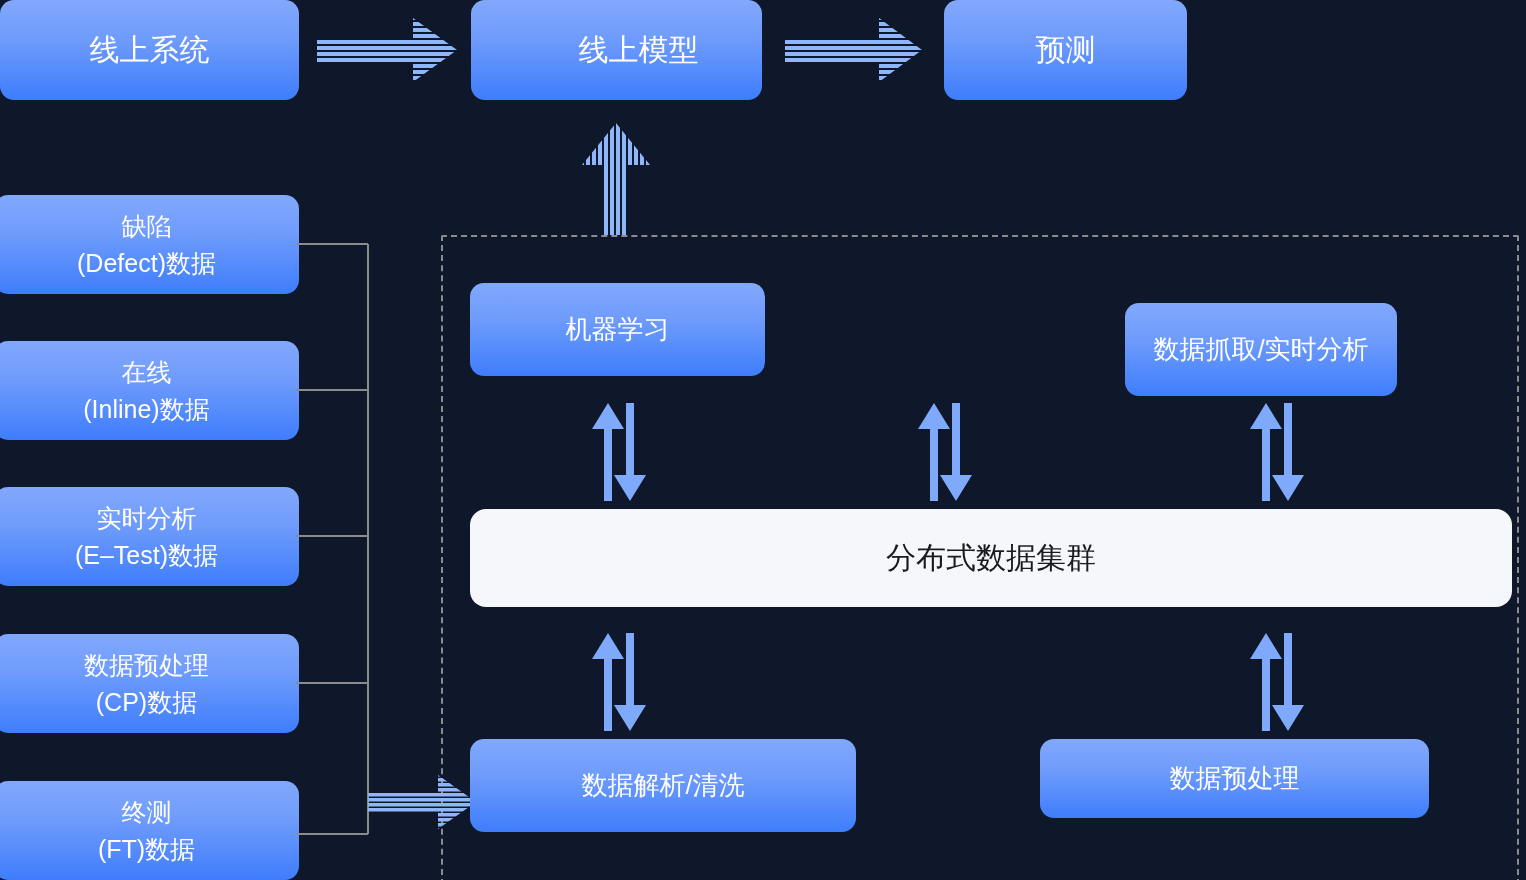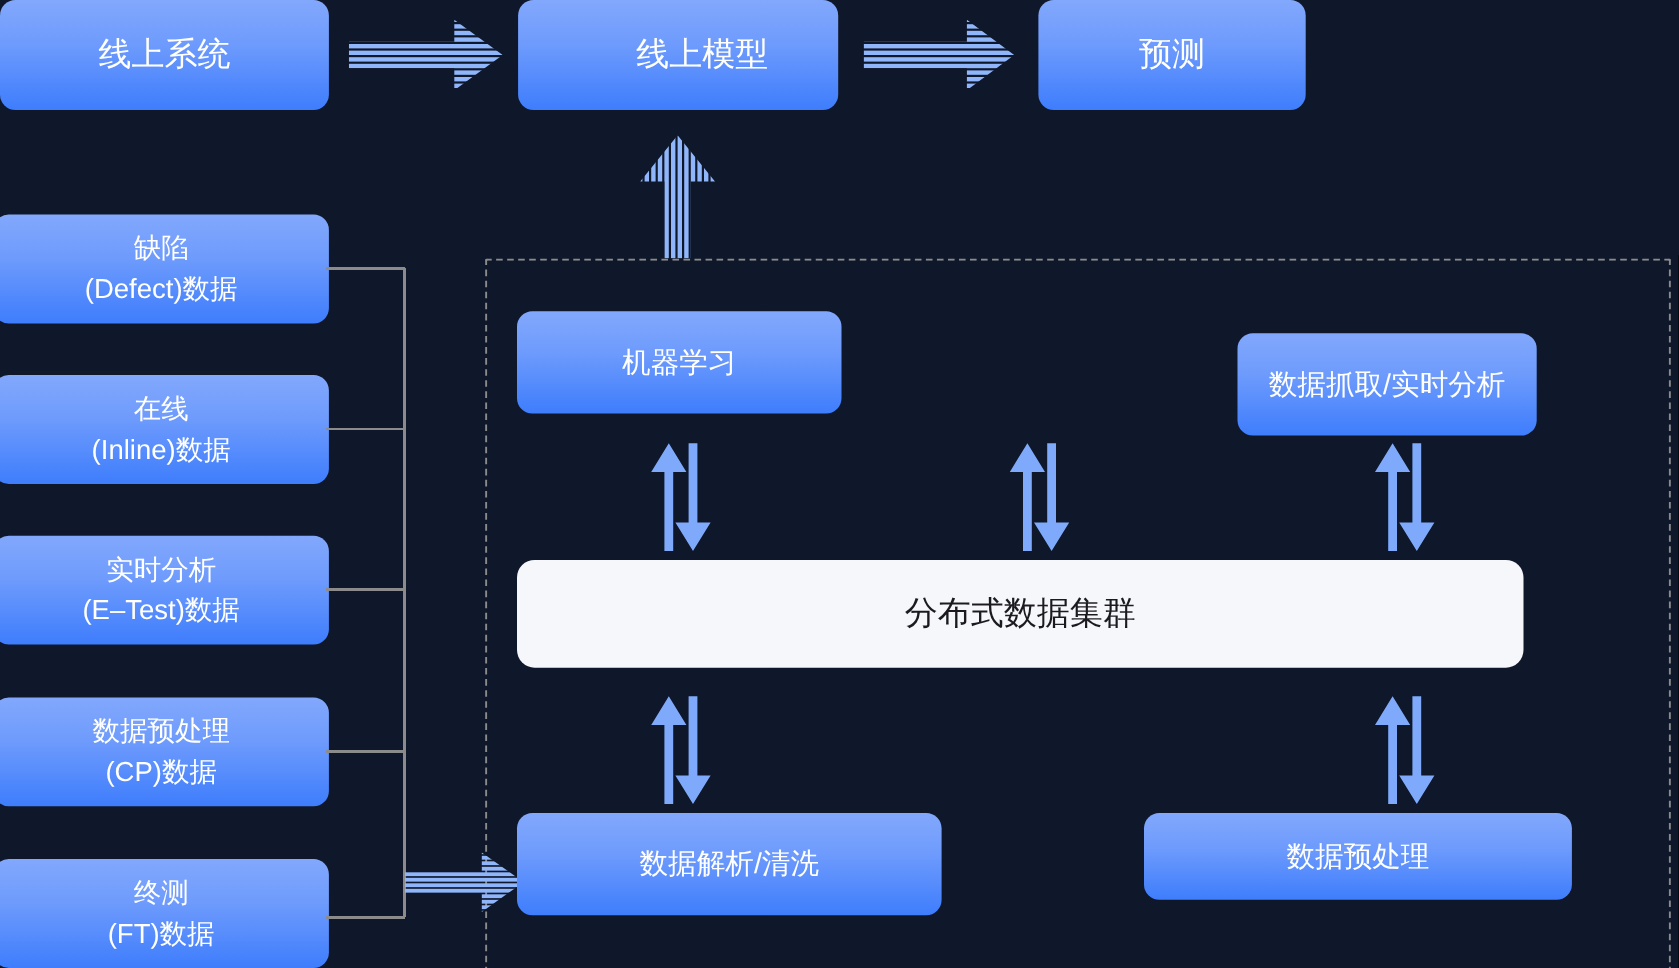--- a/index.html
+++ b/index.html
@@ -244,21 +244,21 @@
     </svg>
   </div>
 
   <div class="arrow" style="left:1248px;top:403px;width:58px;height:98px;">
     <svg width="58" height="98" viewBox="0 0 58 98">
       <path d="M14,98 L14,26 L2,26 L18,0 L34,26 L22,26 L22,98 Z" fill="#7FAAFB"></path>
       <path d="M44,0 L44,72 L56,72 L40,98 L24,72 L36,72 L36,0 Z" fill="#7FAAFB"></path>
     </svg>
   </div>
 
-  <div class="card white lbl-big" style="left:470px;top:509px;width:915px;height:98px;text-align:right;">
+  <div class="card white lbl-big" style="left:470px;top:509px;width:1042px;height:98px;text-align:right;">
     <span class="ln">分布式数据集群</span>
   </div>
 
   <div class="arrow" style="left:590px;top:633px;width:58px;height:98px;">
     <svg width="58" height="98" viewBox="0 0 58 98">
       <path d="M14,98 L14,26 L2,26 L18,0 L34,26 L22,26 L22,98 Z" fill="#7FAAFB"></path>
       <path d="M44,0 L44,72 L56,72 L40,98 L24,72 L36,72 L36,0 Z" fill="#7FAAFB"></path>
     </svg>
   </div>
 

